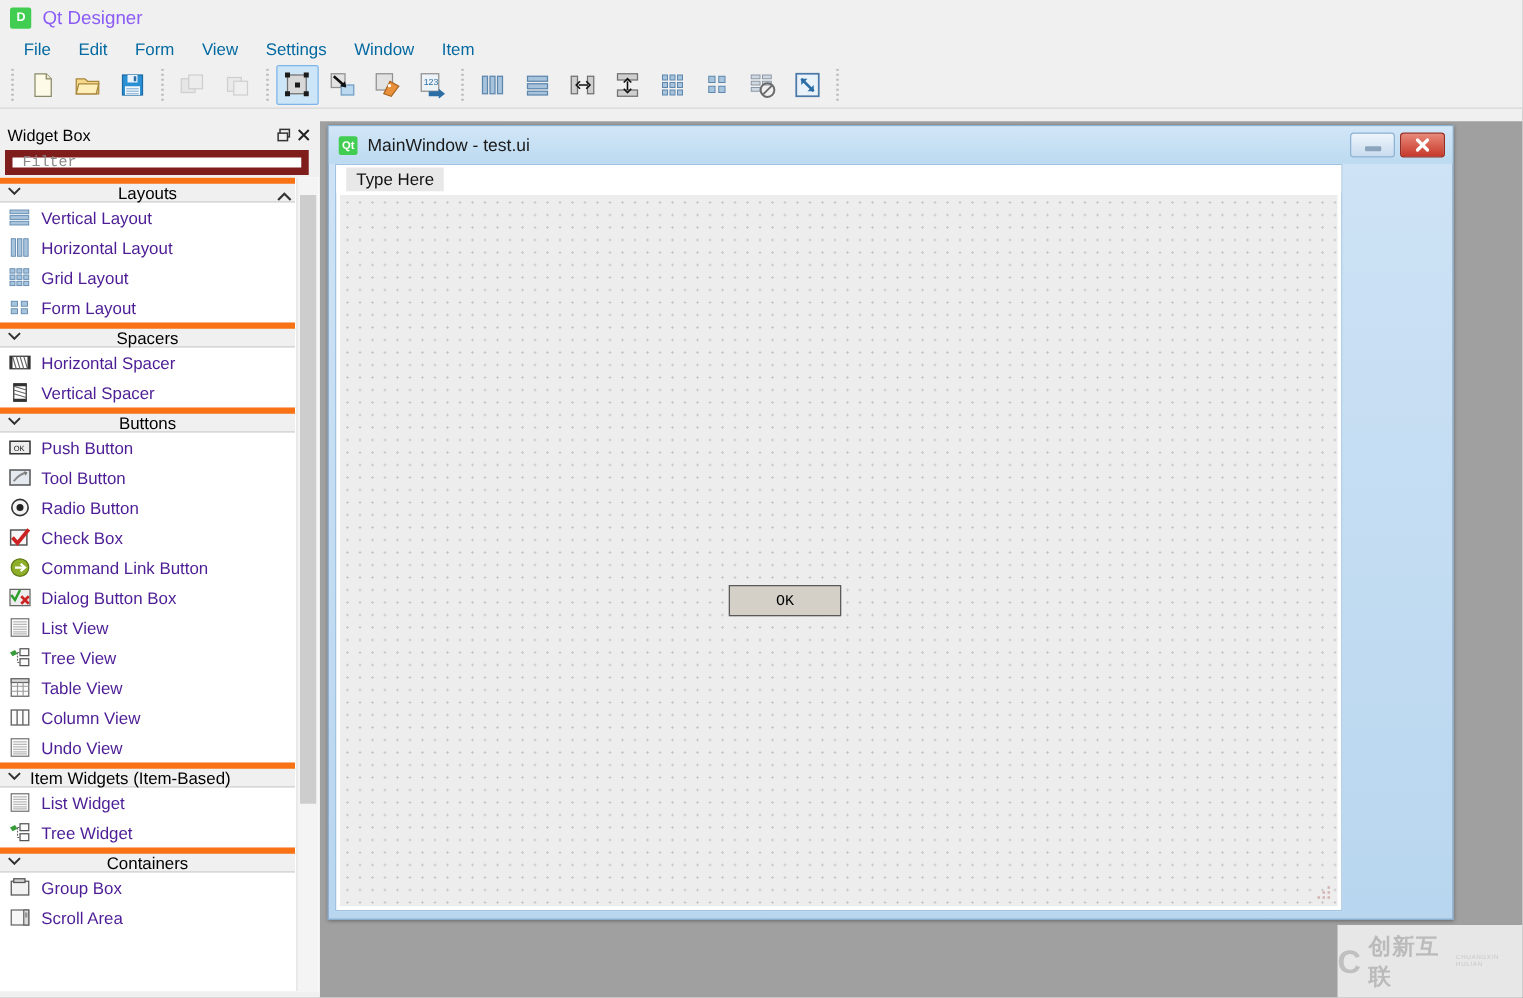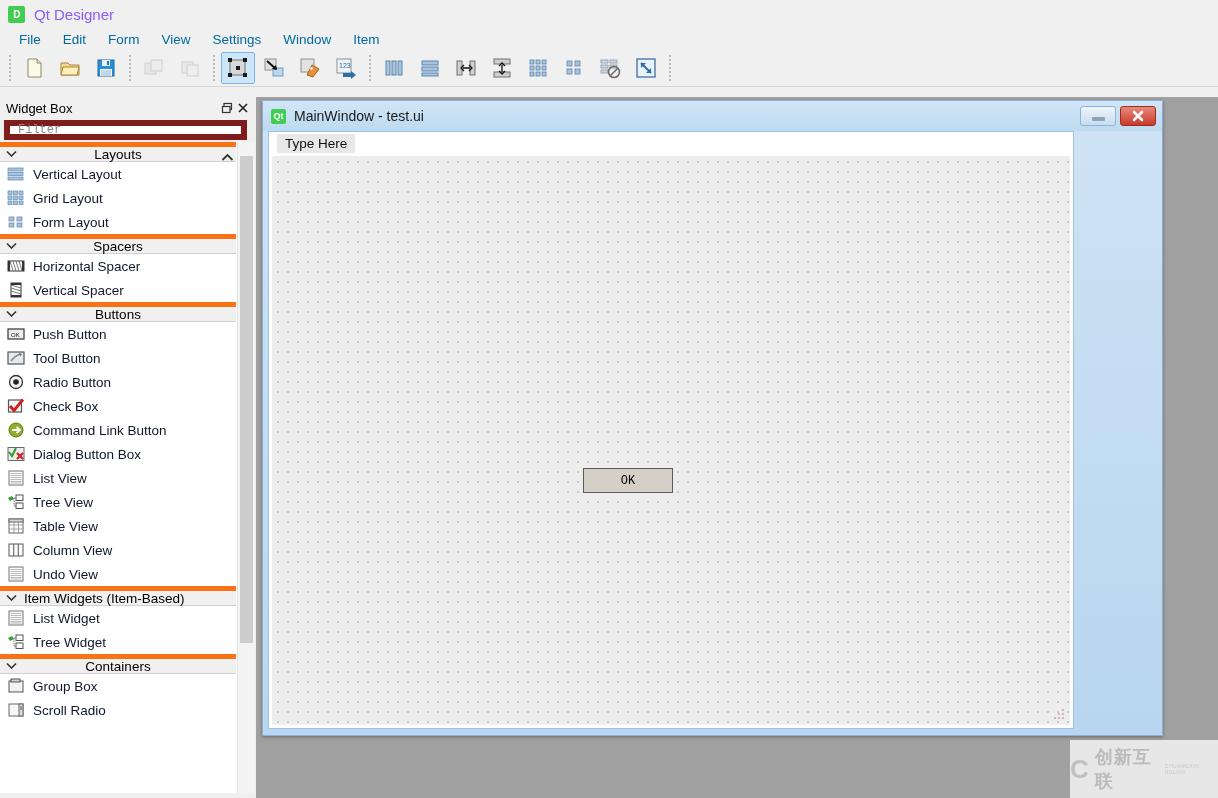--- a/index.html
+++ b/index.html
@@ -51,21 +51,21 @@
   .wb-list{width:236px;background:#fff;}
 
   .grp{height:20px;background:#f0f0f0;border-top:5px solid #f97316;border-bottom:1px solid #d0d0d0;
        display:flex;align-items:center;position:relative;box-sizing:border-box;}
   .grp .chev{width:22px;text-align:center;font-size:10px;color:#333;line-height:1;}
   .grp .gname{flex:1;text-align:center;font-size:13.5px;color:#000;padding-right:22px;}
   .grp.left .gname{text-align:left;padding-left:2px;padding-right:0;}
 
   .itm{height:24px;display:flex;align-items:center;padding-left:5px;background:#fff;cursor:default;}
   .itm .ico{width:22px;height:18px;display:flex;align-items:center;justify-content:center;flex:0 0 22px;}
-  .itm .lab{font-size:13.5px;color:#0f172a;margin-left:6px;}
+  .itm .lab{font-size:13.5px;color:#4c1d95;margin-left:6px;}
 
   .wb-sb{position:absolute;right:0;top:0;width:17px;height:651px;background:#f4f4f4;
          border-left:1px solid #e2e2e2;}
   .wb-sb .thumb{position:absolute;left:2px;width:13px;background:#cdcdcd;border-radius:0;}
 
   
   .mdi{position:absolute;left:256px;top:97px;width:962px;height:701px;background:#a0a0a0;}
 
   
   .formwin{position:absolute;left:6px;top:3px;width:901px;height:636px;
@@ -325,20 +325,30 @@
                 <rect x="1" y="2" width="15" height="3" fill="#a8c4dd" stroke="#5d86ad" stroke-width="0.7"></rect>
                 <rect x="1" y="6.5" width="15" height="3" fill="#a8c4dd" stroke="#5d86ad" stroke-width="0.7"></rect>
                 <rect x="1" y="11" width="15" height="3" fill="#a8c4dd" stroke="#5d86ad" stroke-width="0.7"></rect>
               </svg>
             </div>
             <div class="lab">Vertical Layout</div>
           </div>
           <div class="itm">
             <div class="ico">
               <svg width="18" height="16" viewBox="0 0 18 16">
+                <rect x="2" y="1" width="3.5" height="14" fill="#a8c4dd" stroke="#5d86ad" stroke-width="0.7"></rect>
+                <rect x="7" y="1" width="3.5" height="14" fill="#a8c4dd" stroke="#5d86ad" stroke-width="0.7"></rect>
+                <rect x="12" y="1" width="3.5" height="14" fill="#a8c4dd" stroke="#5d86ad" stroke-width="0.7"></rect>
+              </svg>
+            </div>
+            <div class="lab">Horizontal Layout</div>
+          </div>
+          <div class="itm">
+            <div class="ico">
+              <svg width="18" height="16" viewBox="0 0 18 16">
                 <g fill="#a8c4dd" stroke="#5d86ad" stroke-width="0.7">
                   <rect x="1" y="1" width="4" height="3.5"></rect>
                   <rect x="6.5" y="1" width="4" height="3.5"></rect>
                   <rect x="12" y="1" width="4" height="3.5"></rect>
                   <rect x="1" y="6" width="4" height="3.5"></rect>
                   <rect x="6.5" y="6" width="4" height="3.5"></rect>
                   <rect x="12" y="6" width="4" height="3.5"></rect>
                   <rect x="1" y="11" width="4" height="3.5"></rect>
                   <rect x="6.5" y="11" width="4" height="3.5"></rect>
                   <rect x="12" y="11" width="4" height="3.5"></rect>
@@ -566,21 +576,21 @@
             <div class="lab">Group Box</div>
           </div>
           <div class="itm">
             <div class="ico">
               <svg width="18" height="16" viewBox="0 0 18 16">
                 <rect x="2" y="2" width="14" height="12" fill="#f7f7f7" stroke="#666" stroke-width="1"></rect>
                 <rect x="12" y="2" width="4" height="12" fill="#dcdcdc" stroke="#666" stroke-width="1"></rect>
                 <rect x="13" y="4" width="2" height="4" fill="#9a9a9a"></rect>
               </svg>
             </div>
-            <div class="lab">Scroll Radio</div>
+            <div class="lab">Scroll Area</div>
           </div>
         </div>
       <div class="wb-sb">
         <div class="thumb" id="wb-thumb" style="top: 14px; height: 487px;"></div>
       </div>
     </div>
   </div>
 
   <div class="mdi">
 

